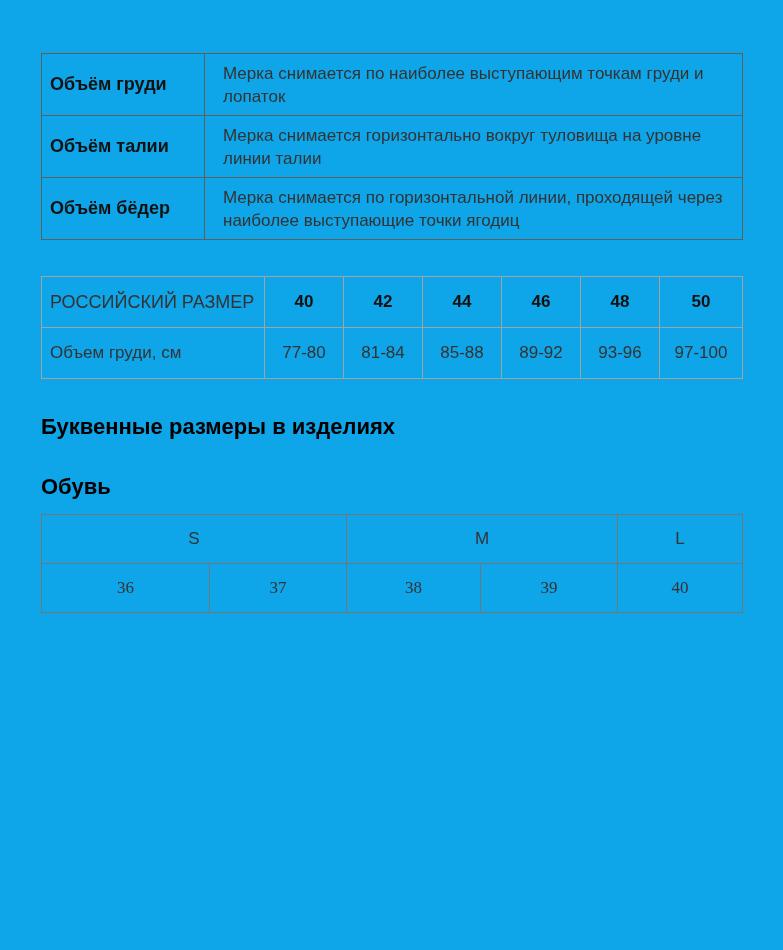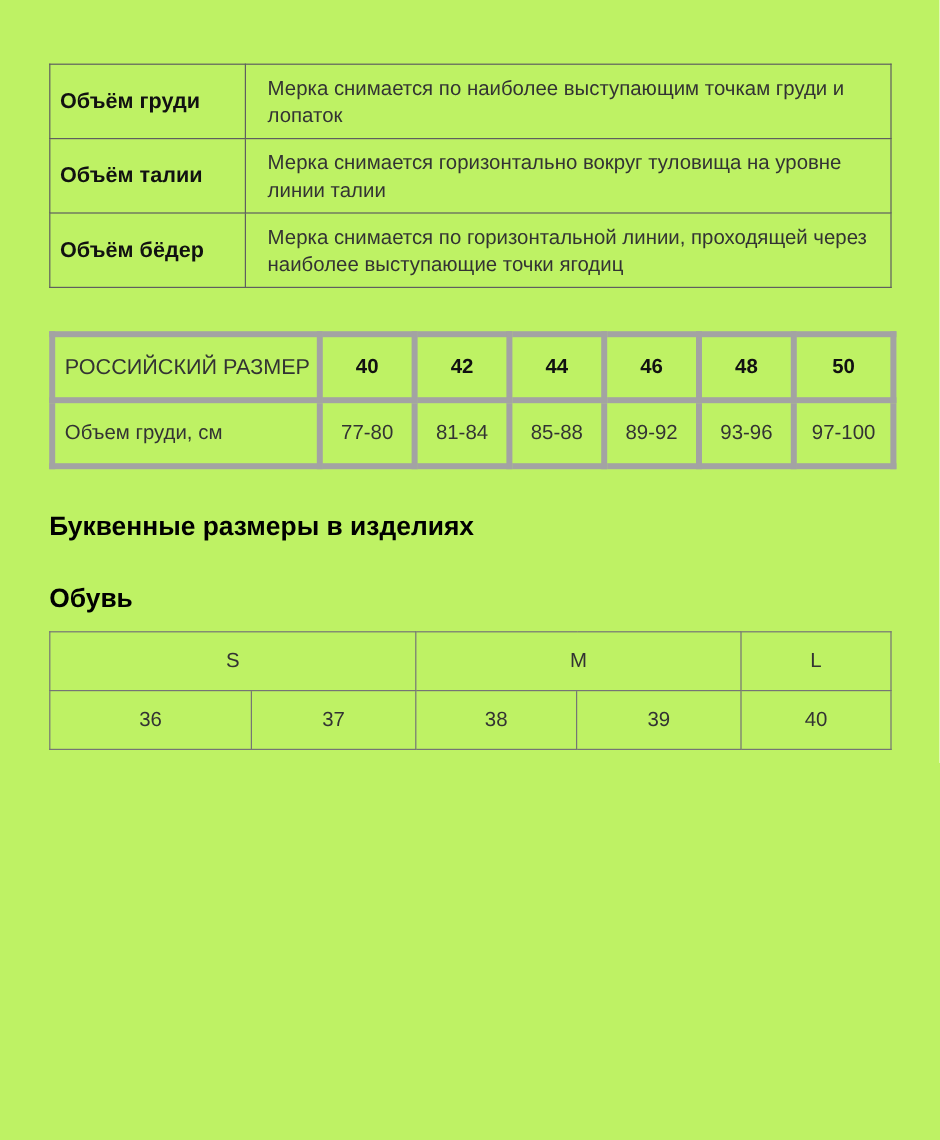--- a/index.html
+++ b/index.html
@@ -1,36 +1,36 @@
 <!DOCTYPE html>
 <html><head>
 <meta charset="utf-8">
 <style>
   html, body { margin: 0; padding: 0; background: #ffffff; }
   .sheet {
     position: relative;
     width: 783px;
     height: 950px;
-    background: #bef264;
+    background: #0ea5e9;
     font-family: "Liberation Sans", sans-serif;
     color: #333333;
     overflow: hidden;
   }
   table { border-collapse: collapse; table-layout: fixed; margin-left: 41px; }
   td { overflow: hidden; }
 
   
   .t1 { width: 701px; margin-top: 53px; }
   .t1 td { border: 1px solid #5f5f5f; height: 59px; vertical-align: middle; }
   .t1 td.label { font-weight: bold; font-size: 18px; color: #111111; padding-left: 8px; }
   .t1 td.desc { font-size: 17px; line-height: 23px; padding-left: 18px; white-space: pre-line; }
 
   
   .t2 { width: 701px; margin-top: 36px; }
-  .t2 td { border: 5px solid #a3a3a3; height: 48px; font-size: 17px; text-align: center; vertical-align: middle; }
+  .t2 td { border: 1px solid #a3a3a3; height: 48px; font-size: 17px; text-align: center; vertical-align: middle; }
   .t2 td.rowlabel { text-align: left; padding-left: 8px; }
   .t2 td.hdr-label { text-align: left; padding-left: 8px; font-size: 18px; }
   .t2 td.hdr-num { font-weight: bold; color: #111111; }
 
   
   .heading {
     margin: 35px 0 0 41px;
     font-size: 22px;
     line-height: 26px;
     font-weight: bold;
@@ -41,21 +41,21 @@
   
   .t3 { width: 701px; margin-top: 13px; }
   .t3 td { border: 1px solid #757575; font-size: 17px; padding-left: 8px; vertical-align: middle; }
   .t3 tr.r1 td { height: 55px; }
   .t3 tr.r2 td { height: 57px; }
 
   
   .t4 { width: 701px; margin-top: 14px; }
   .t4 td { border: 1px solid #757575; font-size: 17px; text-align: center; vertical-align: middle; }
   .t4 tr.r1 td { height: 46px; }
-  .t4 tr.r2 td { height: 46px; }
+  .t4 tr.r2 td { height: 46px; font-family: Liberation Serif, serif; }
   .t4 tr.r3 td { height: 48px; }
 </style>
 </head>
 <body>
 
 <div class="sheet">
 
   <table class="t1">
     <colgroup>
         <col style="width:163px">

